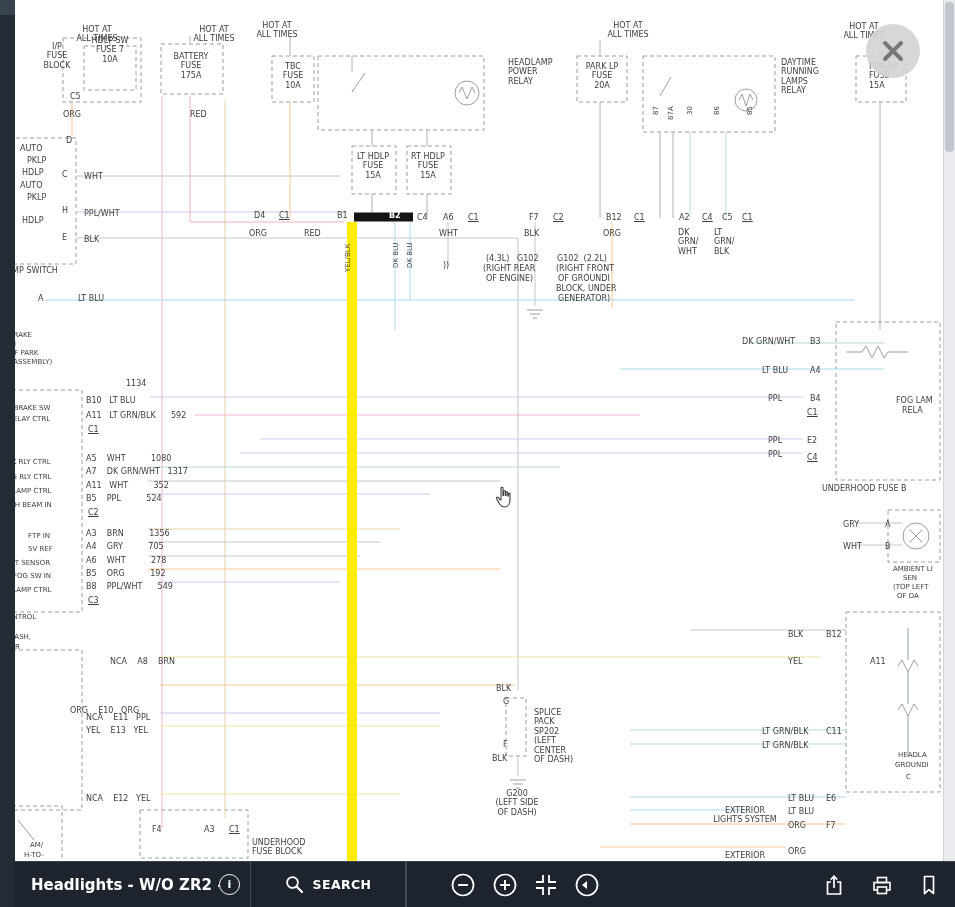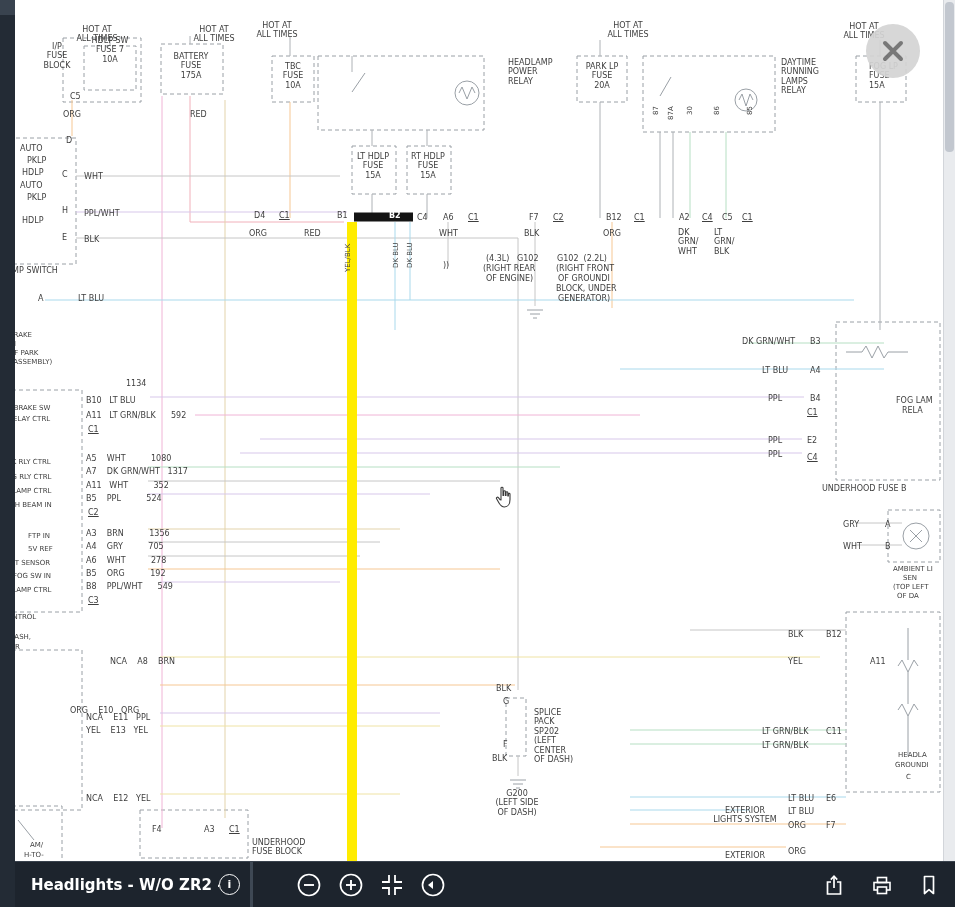--- a/index.html
+++ b/index.html
@@ -375,20 +375,27 @@
   </svg>
 </div>
 
 <div id="toolbar">
   <div class="tb-sec" id="tb-title-sec">
     <span id="tb-title">Headlights - W/O ZR2 - P...</span>
     <span class="round-info">i</span>
   </div>
   <div class="tb-div"></div>
 
+  <div class="tb-sec" id="tb-search-sec">
+    <svg width="19" height="19" viewBox="0 0 19 19">
+      <circle cx="7.5" cy="7.5" r="5.4" fill="none" stroke="#fff" stroke-width="1.8"></circle>
+      <line x1="11.8" y1="11.8" x2="17" y2="17" stroke="#fff" stroke-width="2.2" stroke-linecap="round"></line>
+    </svg>
+    <span class="tb-label">SEARCH</span>
+  </div>
   <div class="tb-div"></div>
 
   <div class="tb-div"></div>
 
   <div class="tb-sec" id="tb-zoom-sec">
     <span class="tb-icon">
       <svg width="28" height="28" viewBox="0 0 28 28">
         <circle cx="14" cy="14" r="10.5" fill="none" stroke="#fff" stroke-width="1.7"></circle>
         <line x1="9" y1="14" x2="19" y2="14" stroke="#fff" stroke-width="1.9"></line>
       </svg>

